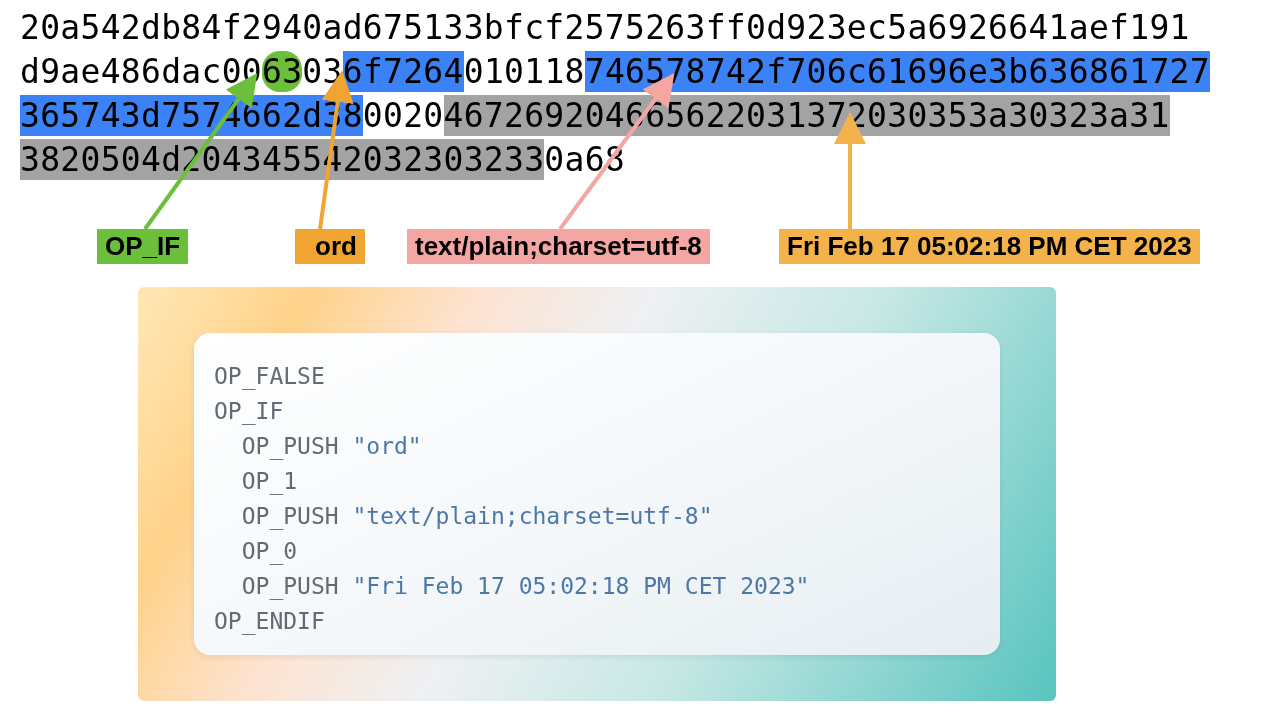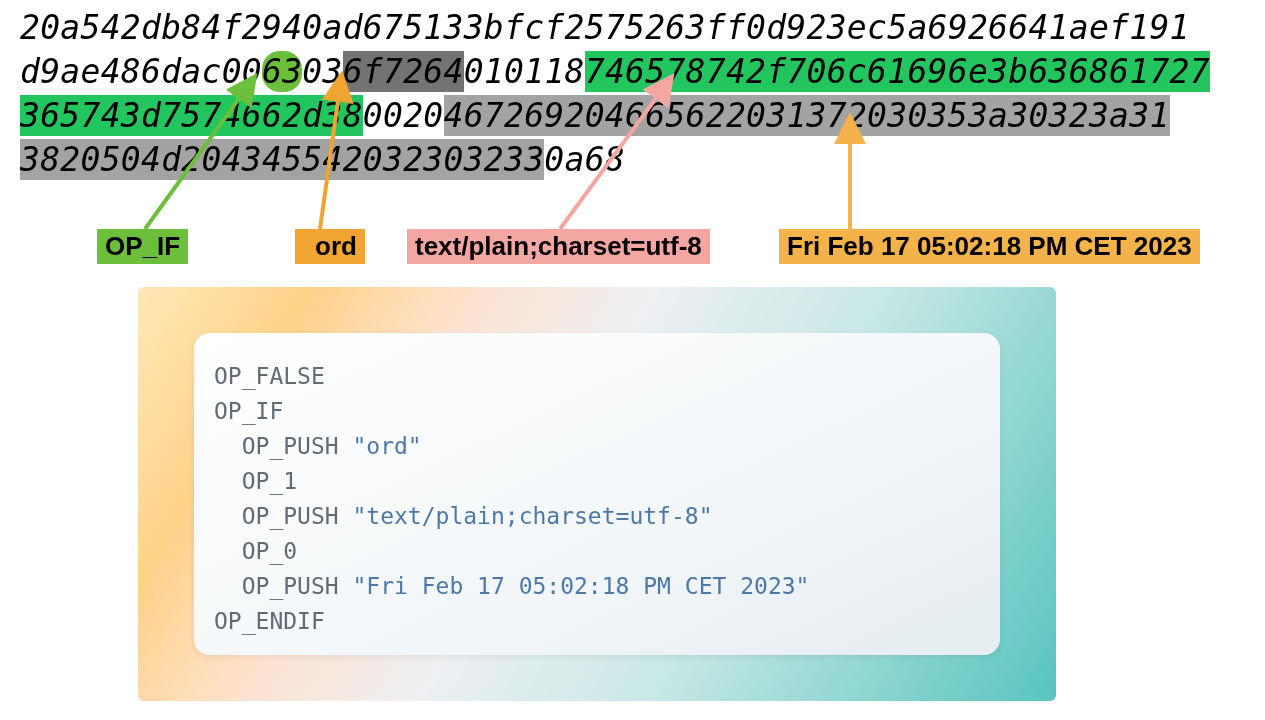--- a/index.html
+++ b/index.html
@@ -21,27 +21,27 @@
     top: 6px;
     right: 10px;
     font-size: 33px;
     line-height: 42px;
     letter-spacing: 0.3px;
     color: #000;
     font-weight: 400;
     white-space: nowrap;
   }
   .hex .row { display: block; }
-  .hex span { padding: 1px 0; font-style: italic; }
+  .hex span { padding: 1px 0; }
 
   
   .hl-green  { background: #6bbf3b; border-radius: 18px; }
-  .hl-orange { background: #737373; }
+  .hl-orange { background: #3b82f6; }
   .hl-apricot{ background: #a3a3a3; }
-  .hl-pink   { background: #22c55e; }
+  .hl-pink   { background: #3b82f6; }
 
   
   .label {
     position: absolute;
     font-family: "Helvetica Neue", Arial, sans-serif;
     font-size: 26px;
     font-weight: 700;
     padding: 2px 8px;
     color: #000;
     white-space: nowrap;

